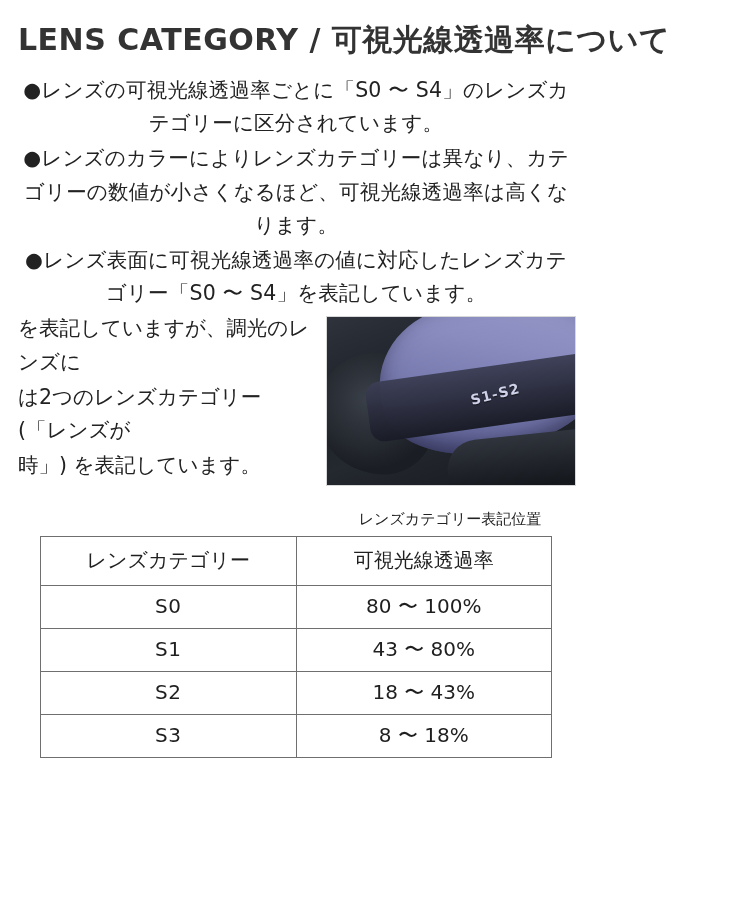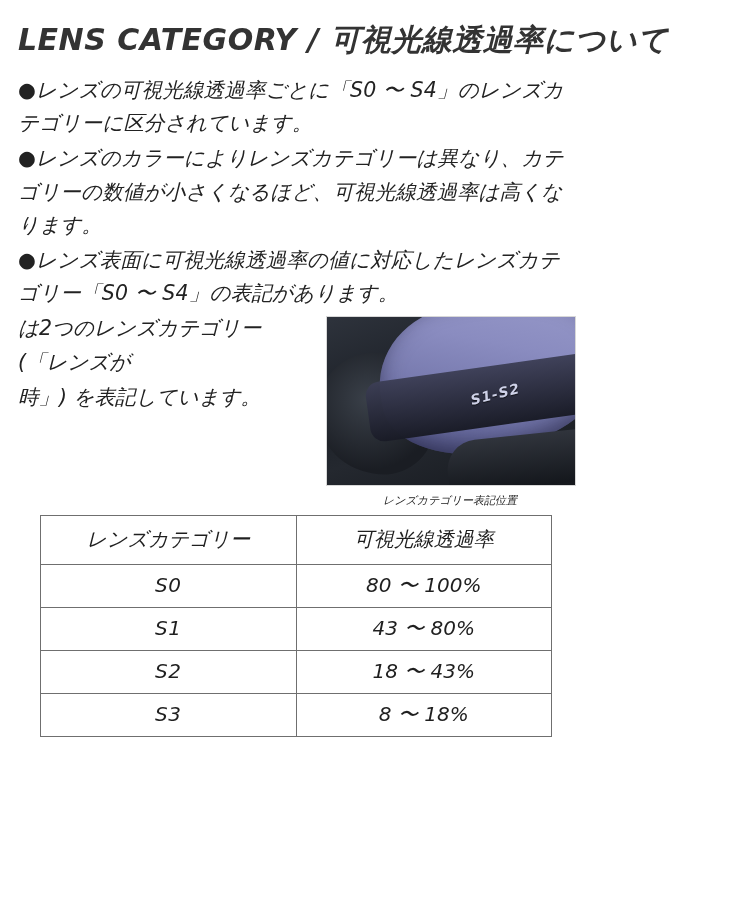--- a/index.html
+++ b/index.html
@@ -13,40 +13,40 @@
     font-family: "DejaVu Sans", "Liberation Sans", sans-serif;
     color: #1a1a1a;
     overflow: hidden;
   }
   .page {
     position: relative;
     width: 592px;
     height: 900px;
     box-sizing: border-box;
     padding: 22px 18px 6px 18px;
-    font-style: italic;
   }
 
   
   .title {
     font-size: 30px;
     font-weight: 700;
     letter-spacing: 0.5px;
     color: #333333;
     line-height: 1.2;
     margin: 0 0 16px 0;
     white-space: nowrap;
   }
 
   
   .bullets {
     font-size: 20.5px;
     line-height: 1.62;
     color: #222222;
     letter-spacing: 0.2px;
+    text-align: center;
   }
   .bullet-p {
     margin: 0 0 2px 0;
     text-indent: 0;
   }
 
   
   .wrap-section {
     margin-top: 2px;
     font-size: 20.5px;
@@ -121,22 +121,22 @@
     top: 66px;
     font-size: 14px;
     font-weight: 700;
     color: #cfd2e8;
     letter-spacing: 1px;
     transform: rotate(-14deg);
     text-shadow: 0 1px 1px rgba(0,0,0,0.6);
     font-family: "DejaVu Sans", "Liberation Sans", sans-serif;
   }
   .caption {
-    margin-top: 8px;
-    font-size: 11px;
+    margin-top: 24px;
+    font-size: 15px;
     text-align: center;
     color: #222222;
     line-height: 1.3;
   }
   .wrap-text p {
     margin: 0 0 2px 0;
   }
 
   
   .table-wrap {
@@ -171,38 +171,39 @@
 </head>
 <body>
 
 <div class="page">
 
   <h1 class="title">LENS CATEGORY / 可視光線透過率について</h1>
 
   <div class="bullets">
     <p class="bullet-p">●レンズの可視光線透過率ごとに「S0 〜 S4」のレンズカテゴリーに区分されています。</p>
     <p class="bullet-p">●レンズのカラーによりレンズカテゴリーは異なり、カテゴリーの数値が小さくなるほど、可視光線透過率は高くなります。</p>
-    <p class="bullet-p">●レンズ表面に可視光線透過率の値に対応したレンズカテゴリー「S0 〜 S4」の表記があります。</p>
+    <p class="bullet-p">●レンズ表面に可視光線透過率の値に対応したレンズカテゴリー「S0 〜 S4」を表記しています。</p>
   </div>
 
   <div class="wrap-section">
 
     <div class="figure">
       <div class="photo">
         <div class="frame-dark"></div>
         <div class="arm"></div>
         <div class="lens"></div>
         <div class="lens-edge"></div>
         <div class="nose"></div>
         <div class="marking">S1-S2</div>
       </div>
       <div class="caption">レンズカテゴリー表記位置</div>
     </div>
 
     <div class="wrap-text">
+      <p>を表記していますが、調光のレンズに</p>
       <p>は2つのレンズカテゴリー (「レンズが</p>
       <p>時」) を表記しています。</p>
     </div>
   </div>
 
   <div class="table-wrap">
     <table class="cat-table">
       <thead>
         <tr>
           <th>レンズカテゴリー</th>

